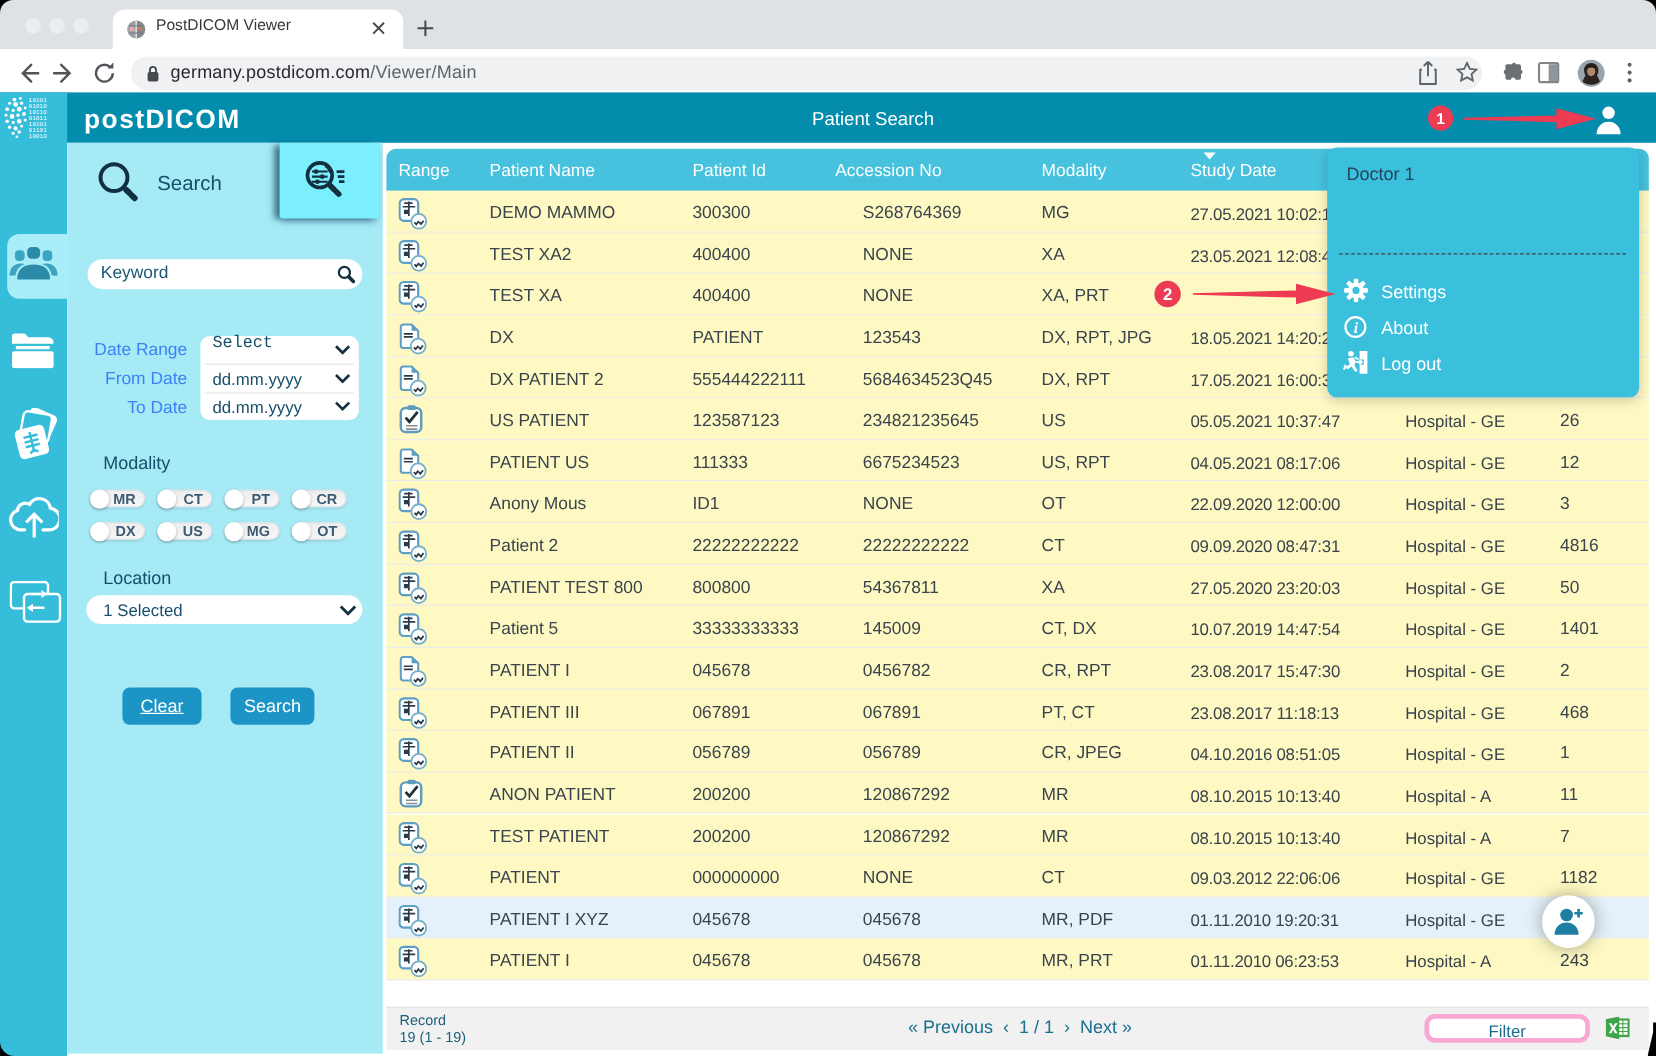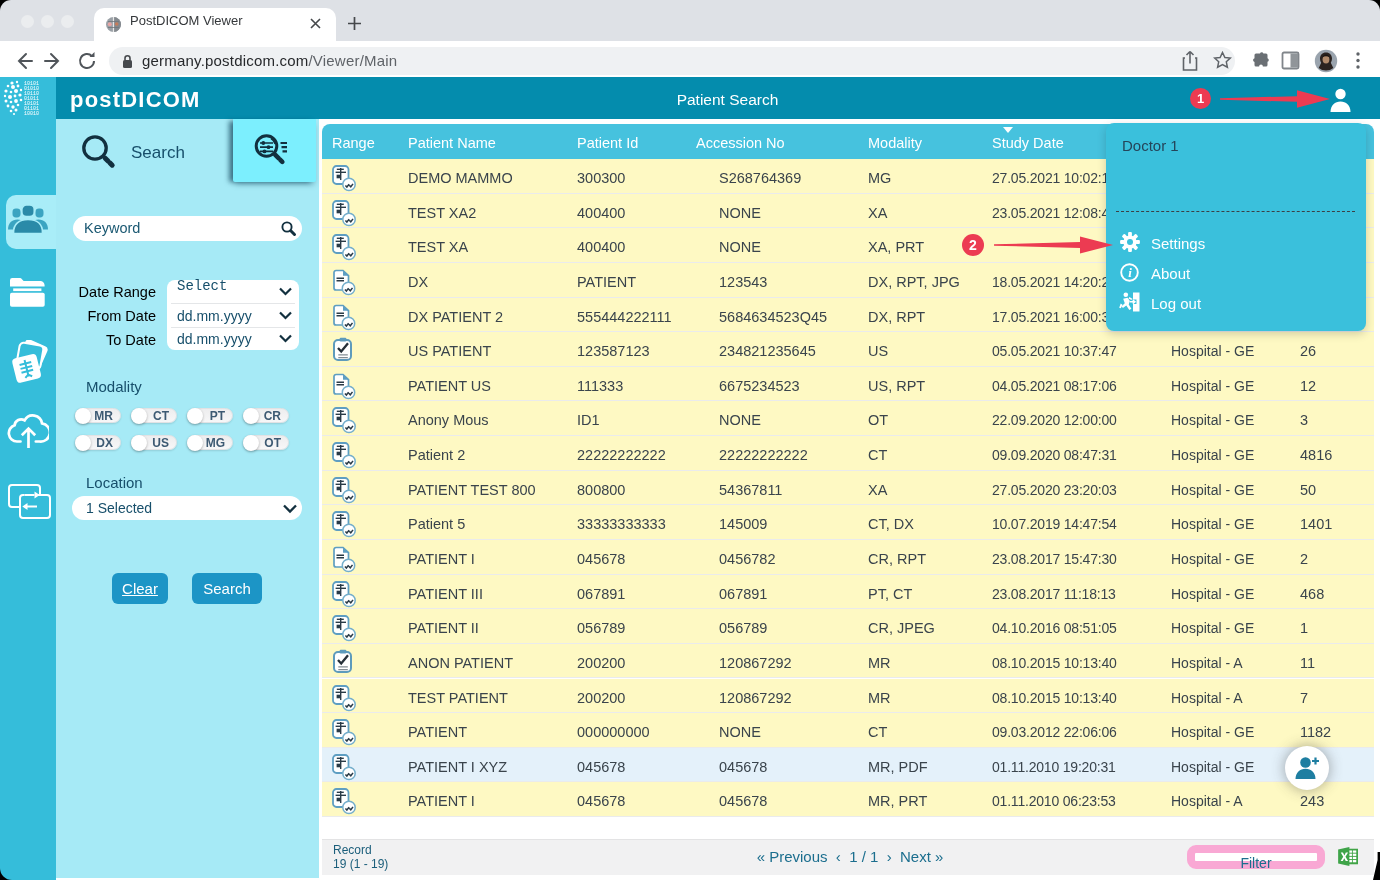--- a/index.html
+++ b/index.html
@@ -28,21 +28,21 @@
 #rail { position:absolute; left:0; top:119px; width:56px; height:761px; background:#35BDDA;
   border-radius:0 0 0 12px; }
 #panel { position:absolute; left:56px; top:119px; width:263px; height:759px; background:#A6EAF6; }
 #activetab { position:absolute; left:6px; top:195px; width:50px; height:54px; background:#A9EDF8;
   border-radius:10px 0 0 10px; }
 #advtab { position:absolute; left:233px; top:119px; width:83px; height:63px; background:#7CEFFE;
   border-radius:0 0 2px 2px; box-shadow:-5px 1px 5px -1px rgba(10,62,85,.65), 0 4px 6px -2px rgba(15,75,100,.4); }
 #searchlbl { position:absolute; left:131px; top:143px; font-size:17px; color:#174F6B; }
 #kw { position:absolute; left:73px; top:216px; width:229px; height:25px; background:#fff; border-radius:13px; }
 #kwtext { position:absolute; left:84px; top:220px; font-size:14.5px; color:#1A5872; }
-.flabel { position:absolute; width:100px; text-align:right; font-size:14.5px; color:#000000; }
+.flabel { position:absolute; width:100px; text-align:right; font-size:14.5px; color:#3b82f6; }
 #selgroup { position:absolute; left:167px; top:280px; width:132px; height:70px; background:#fff; border-radius:8px; }
 .selrow { position:absolute; left:177px; font-size:14px; color:#174F6B; }
 .sep { position:absolute; left:171px; width:124px; height:1px; background:#E4E6E8; }
 .chev { position:absolute; }
 #modlbl { position:absolute; left:86px; top:378px; font-size:15px; color:#174F6B; }
 .pill { position:absolute; width:46px; height:15px; background:linear-gradient(#ededee,#f7f7f8);
   border-radius:8px; border:1px solid #e2e2e4; box-shadow:0 1px 2px rgba(0,0,0,.12); }
 .pill .knob { position:absolute; left:-1px; top:-1px; width:16px; height:16px; border-radius:50%;
   background:#fff; box-shadow:0 1px 2.5px rgba(0,0,0,.3); }
 .pill .plbl { position:absolute; right:7px; top:0px; font-size:12px; font-weight:700; color:#3D5A73; line-height:15px;}
@@ -60,21 +60,21 @@
 .c { position:absolute; top:11px; font-size:14.5px; color:#3A444C; white-space:nowrap; }
 .cicon { position:absolute; left:10px; top:5px; }
 .cn { left:86px; } .ci { left:255px; } .ca { left:397px; } .cm { left:546px; }
 .cd { left:670px; font-size:14px; letter-spacing:-.2px; } .cl { left:849px; font-size:14px; } .cc { left:978px; }
 #bottombar { position:absolute; left:322px; top:839px; width:1052px; height:36px; background:#F1F1F2;
   border-top:1px solid #E3E3E4; }
 #rec1 { position:absolute; left:333px; top:843px; font-size:12px; color:#1B5E7B; }
 #rec2 { position:absolute; left:333px; top:857px; font-size:12px; color:#1B5E7B; }
 #pag { position:absolute; left:600px; top:848px; width:500px; text-align:center; font-size:15px; color:#1B6E8E; }
 #filterbtn { position:absolute; left:1187px; top:845px; width:138px; height:24px; background:#fff;
-  border:8px solid #f9a8d4; border-radius:9px; text-align:center; line-height:21px; font-size:14px; color:#1B6E8E; }
+  border:4px solid #f9a8d4; border-radius:9px; text-align:center; line-height:21px; font-size:14px; color:#1B6E8E; }
 #dropdown { position:absolute; left:1106px; top:123px; width:260px; height:208px; background:#3AC0DC;
   border-radius:8px; box-shadow:0 3px 10px rgba(0,0,0,.18); }
 #docname { position:absolute; left:1122px; top:137px; font-size:15px; color:#25455A; }
 #dash { position:absolute; left:1116px; top:211px; width:239px; border-top:1.5px dashed #3a4146; }
 .ditem { position:absolute; left:1151px; font-size:15px; color:#fff; }
 #fab { position:absolute; left:1285px; top:746px; width:44px; height:44px; border-radius:50%;
   background:#fff; box-shadow:0 0 14px rgba(60,60,60,.45); }
 </style>
 </head>
 <body>
@@ -328,21 +328,21 @@
     <span class="plbl">OT</span>
   </div>
 
 <div id="loclbl">Location</div>
 <div id="locsel"></div>
 <div id="locseltext">1 Selected</div>
 <svg class="chev" style="left:283px;top:504px;" width="14" height="10" viewBox="0 0 14 10">
     <path d="M1 1.5l6 6 6-6" stroke="#12303F" stroke-width="2.3" fill="none"></path>
   </svg>
 
-<div class="bbtn" style="left:112px;width:56px;text-decoration:underline;">Clear</div>
+<div class="bbtn" style="left:102px;width:66px;text-decoration:underline;">Clear</div>
 <div class="bbtn" style="left:192px;width:70px;">Search</div>
 
 <div id="thead"></div>
 <div class="th" style="left:332px;">Range</div>
 <div class="th" style="left:408px;">Patient Name</div>
 <div class="th" style="left:577px;">Patient Id</div>
 <div class="th" style="left:696px;">Accession No</div>
 <div class="th" style="left:868px;">Modality</div>
 <div class="th" style="left:992px;">Study Date</div>
 <div id="sortarrow"></div>

